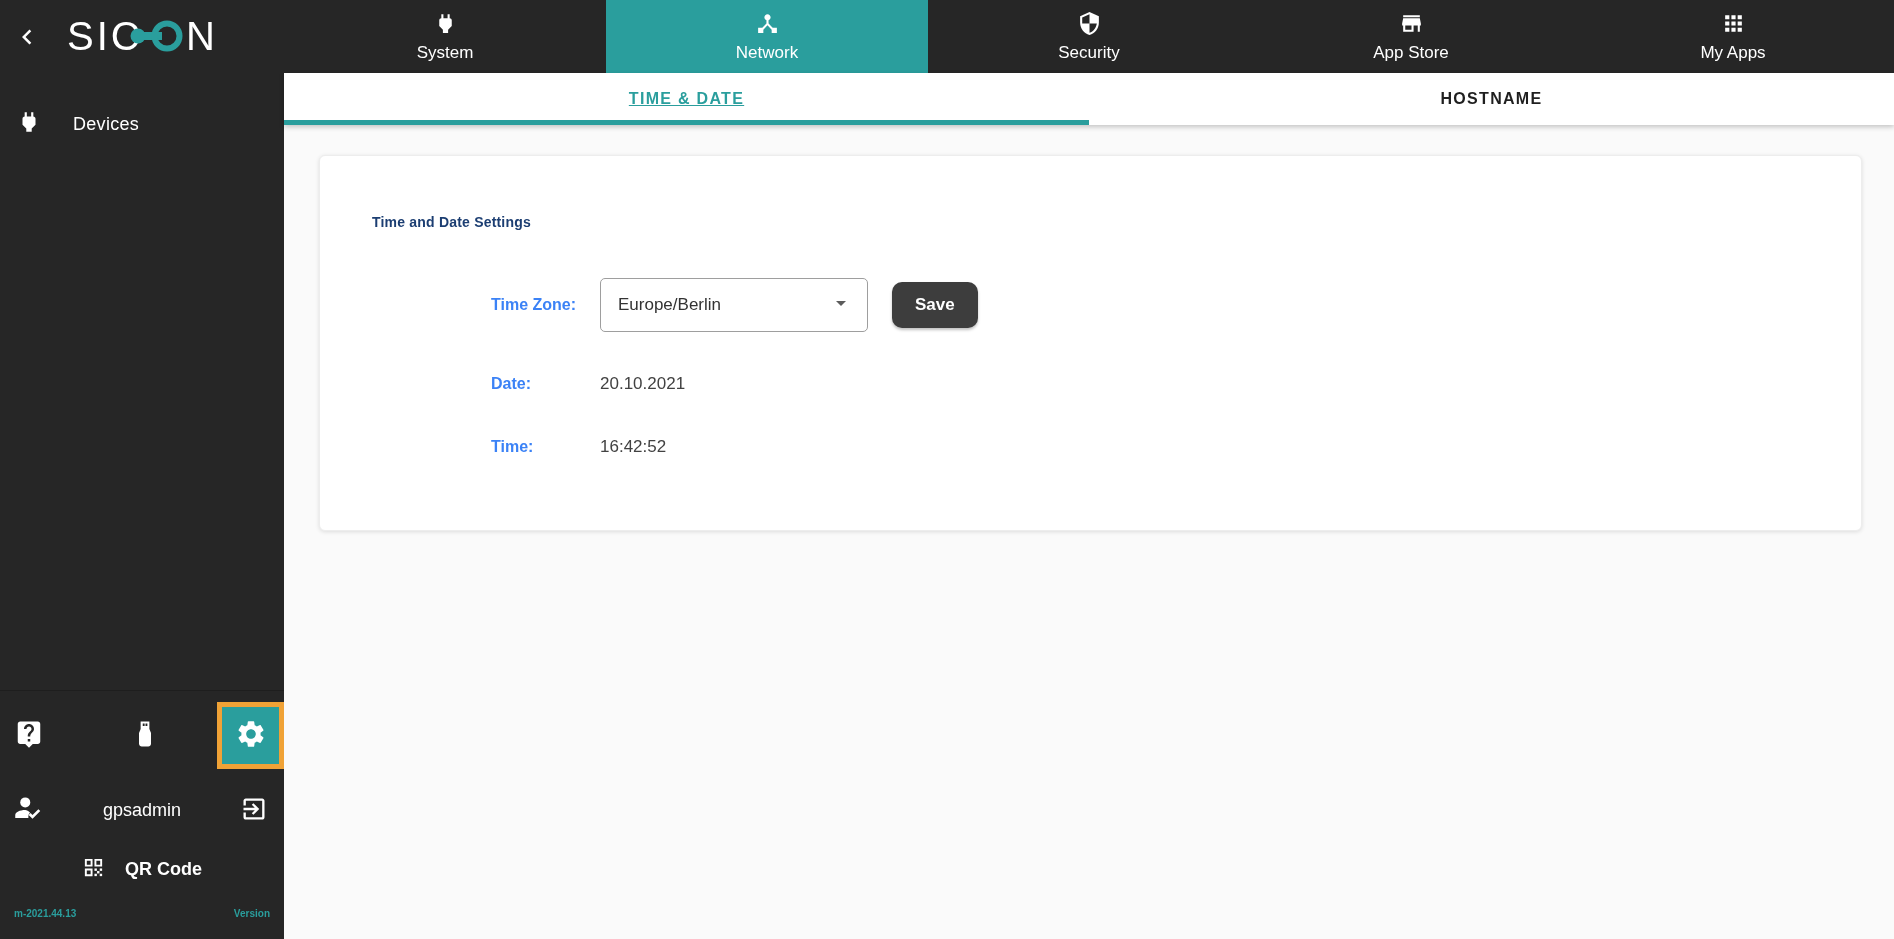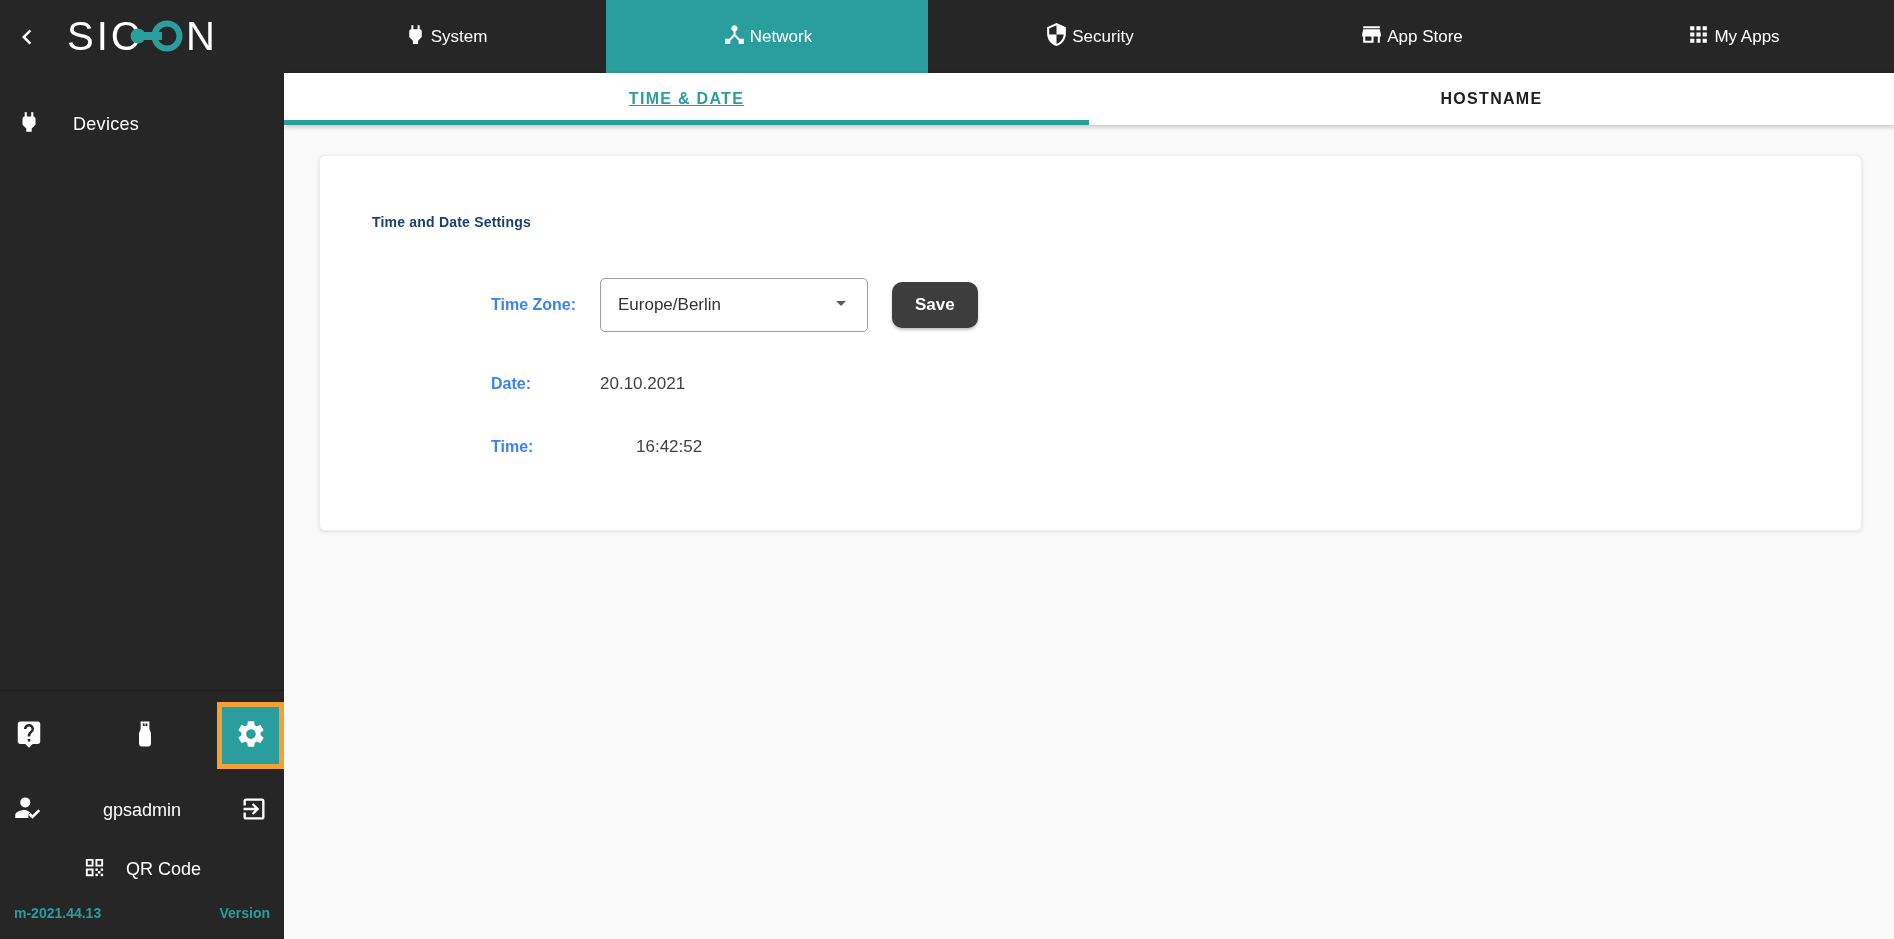--- a/index.html
+++ b/index.html
@@ -43,33 +43,33 @@
     border: 5px solid #f0a236;
     display: flex; align-items: center; justify-content: center;
     cursor: pointer;
   }
   .user-row { height: 62px; display: flex; align-items: center; padding: 0 16px 0 14px; }
   .user-row .uname { flex: 1; text-align: center; font-size: 18px; color: #fff; }
   .qr-row {
     height: 56px; display: flex; align-items: center; justify-content: center;
     gap: 20px; cursor: pointer;
   }
-  .qr-row .lbl { font-size: 18px; font-weight: normal; }
+  .qr-row .lbl { font-size: 18px; font-weight: bold; }
   .version-row {
     height: 42px; display: flex; align-items: center; justify-content: space-between;
     padding: 0 14px 10px 14px;
-    color: #2a9e9d; font-size: 14px; font-weight: bold;
+    color: #2a9e9d; font-size: 10px; font-weight: bold;
   }
 
   
   .main-col { flex: 1; display: flex; flex-direction: column; height: 100%; }
 
   .topnav { height: 73px; background: #262626; display: flex; }
   .nav-tab {
-    flex: 1; display: flex; flex-direction: row; align-items: center; justify-content: center;
+    flex: 1; display: flex; flex-direction: column; align-items: center; justify-content: center;
     gap: 3px; color: #fff; cursor: pointer;
   }
   .nav-tab .t { font-size: 17px; }
   .nav-tab.active { background: #2a9e9d; }
 
   .subtabs {
     height: 52px; background: #fff; display: flex;
     box-shadow: 0 2px 5px rgba(0,0,0,0.22);
     position: relative; z-index: 2;
   }
@@ -88,21 +88,21 @@
   }
   .card-title {
     margin: 58px 0 0 52px;
     font-size: 14px; font-weight: bold; color: #1c3e72; letter-spacing: .2px;
   }
   .form { margin: 48px 0 0 171px; }
   .frow { display: flex; align-items: center; }
   .flabel { width: 109px; font-size: 16px; font-weight: bold; color: #3b82f6; }
   .fvalue { font-size: 17px; color: #424242; }
   .row-date { margin-top: 42px; }
-  .row-time { margin-top: 43px; gap: 36px; }
+  .row-time { margin-top: 43px; }
 
   .select-box {
     width: 268px; height: 54px;
     border: 1px solid #9e9e9e; border-radius: 5px;
     display: flex; align-items: center; justify-content: space-between;
     padding: 0 14px 0 17px; cursor: pointer; background: #fff;
   }
   .select-box .sv { font-size: 17px; color: #333; }
   .save-btn {
     margin-left: 24px; height: 46px; padding: 0 23px;

